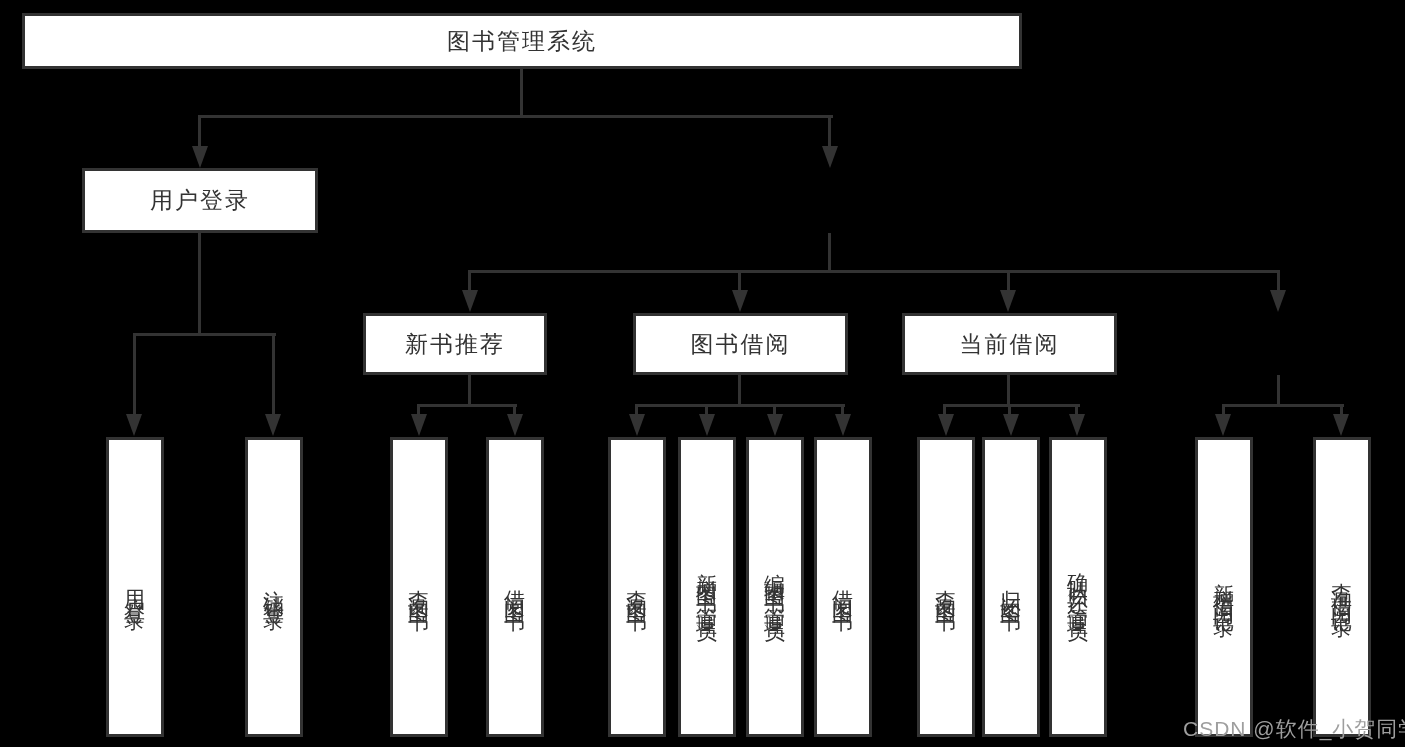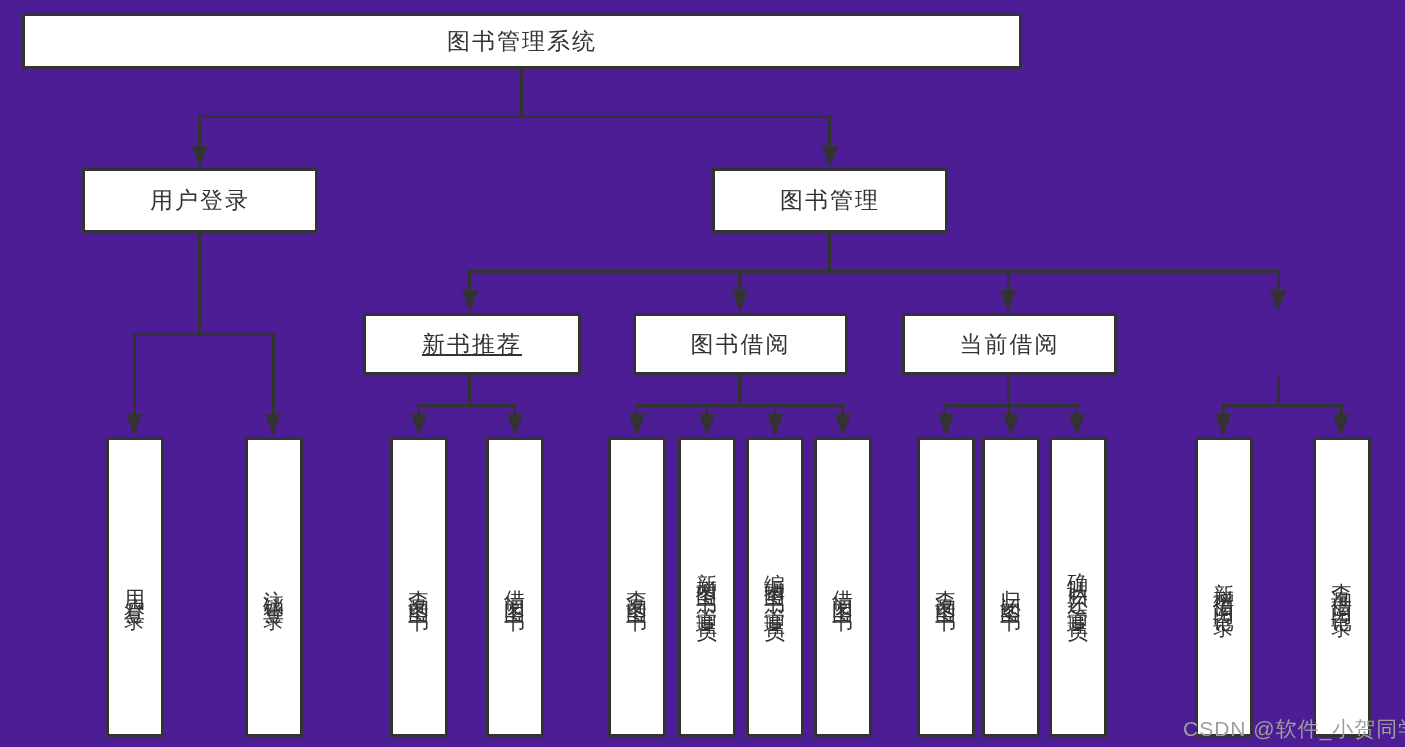--- a/index.html
+++ b/index.html
@@ -1,16 +1,16 @@
 <!DOCTYPE html>
 <html><head>
 <meta charset="utf-8">
 <style>
   html,body{margin:0;padding:0;background:#ffffff;}
-  .canvas{position:relative;width:1405px;height:747px;background:#4c1d95;
+  .canvas{position:relative;width:1405px;height:747px;background:#000000;
           font-family:"Liberation Sans",sans-serif;color:#333333;overflow:hidden;}
   .node{position:absolute;background:#ffffff;border:3px solid #333333;
         display:flex;align-items:center;justify-content:center;box-sizing:border-box;z-index:2;}
   .node .lbl{font-size:23px;letter-spacing:2px;color:#333333;white-space:nowrap;}
   .leaf .lbl{writing-mode:vertical-rl;text-orientation:mixed;font-size:21px;
              letter-spacing:7px;white-space:normal;line-height:1;}
   .vline,.hline{position:absolute;background:#333333;z-index:1;}
   .arrow{position:absolute;width:0;height:0;border-left:8px solid transparent;
          border-right:8px solid transparent;border-top:22px solid #333333;z-index:1;}
   .watermark{position:absolute;left:1183px;top:715px;font-size:21px;color:#9e9e9e;
@@ -21,25 +21,22 @@
 
 <div class="canvas">
 
   <div class="node" style="left:22px;top:13px;width:1000px;height:56px;">
     <span class="lbl">图书管理系统</span>
   </div>
 
   <div class="node" style="left:82px;top:168px;width:236px;height:65px;">
     <span class="lbl">用户登录</span>
   </div>
-  <div class="node" style="left:712px;top:168px;width:236px;height:65px;">
-    <span class="lbl">图书管理</span>
-  </div>
 
-  <div class="node" style="left:363px;top:313px;width:218px;height:62px;text-decoration:underline;">
+  <div class="node" style="left:363px;top:313px;width:184px;height:62px;">
     <span class="lbl">新书推荐</span>
   </div>
   <div class="node" style="left:633px;top:313px;width:215px;height:62px;">
     <span class="lbl">图书借阅</span>
   </div>
   <div class="node" style="left:902px;top:313px;width:215px;height:62px;">
     <span class="lbl">当前借阅</span>
   </div>
 
   <div class="node leaf" style="left:106px;top:437px;width:58px;height:300px;">

